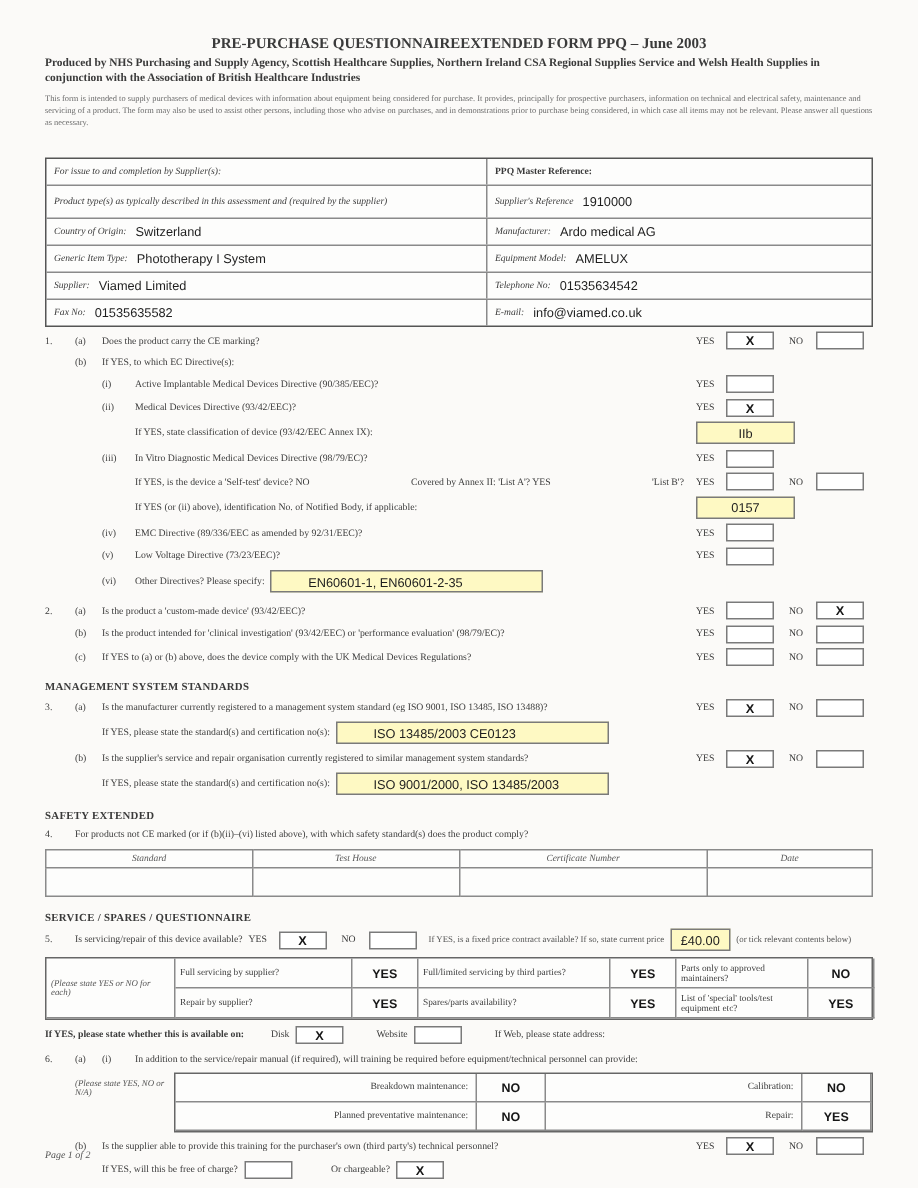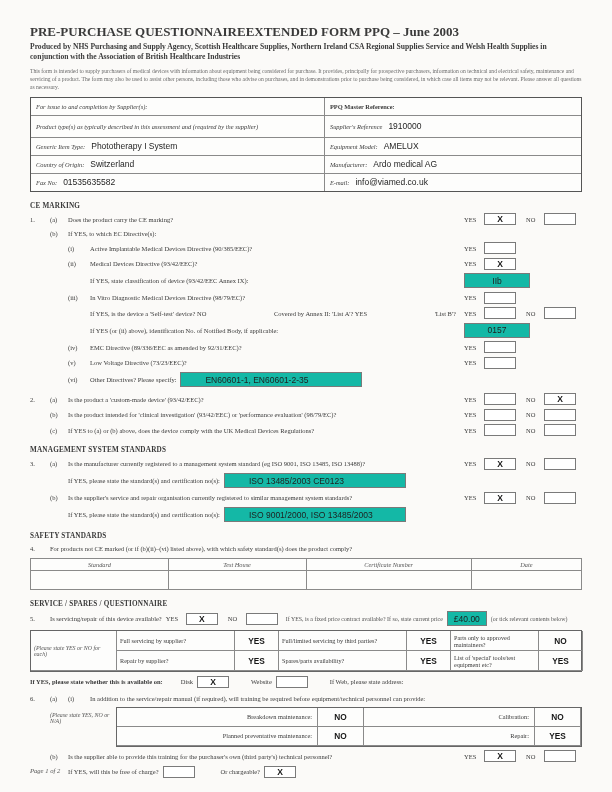--- a/index.html
+++ b/index.html
@@ -1,23 +1,23 @@
 <!DOCTYPE html>
 <html><head>
 <meta charset="utf-8">
 <style>
   html,body{margin:0;padding:0;}
   body{background:#cfcfcf;font-family:"Liberation Serif",serif;}
   .page{width:612px;height:792px;background:#fbfaf8;margin:0 auto;position:relative;
         padding:24px 30px 20px 30px;color:#3a3a3a;box-sizing:border-box;overflow:hidden;}
-  .trow{display:flex;justify-content:flex-start;font-weight:700;font-size:13px;font-family:Liberation Serif, serif;}
+  .trow{display:flex;justify-content:center;font-weight:700;font-size:10px;font-family:Liberation Serif, serif;}
   .produced{font-weight:700;font-size:7.6px;line-height:1.35;margin-top:2px;}
   .intro{font-size:5.6px;line-height:1.45;color:#6a6a6a;margin-top:4px;}
 
-  .ibox{border:1px solid #555;margin-top:6px;font-size:6.4px;background:#fdfdfc;}
+  .ibox{border:1px solid #555;margin-top:19px;font-size:6.4px;background:#fdfdfc;}
   .irow{display:flex;border-top:1px solid #8a8a8a;}
   .irow:first-child{border-top:none;}
   .ic{padding:2px 5px;display:flex;align-items:center;gap:6px;min-height:13px;}
   .ic-l{flex:1.15;border-right:1px solid #8a8a8a;}
   .ic-r{flex:1;}
   .tall{min-height:17px;}
   .em{font-style:italic;}
   .bd{font-weight:700;}
   .typed{font-family:"Liberation Sans",sans-serif;font-size:8.5px;color:#1e1e1e;}
 
@@ -32,21 +32,21 @@
   .ind1{padding-left:20px;}
   .ind2{padding-left:38px;}
   .ind3{padding-left:60px;}
 
   .az{display:flex;align-items:center;flex-shrink:0;margin-left:auto;width:118px;}
   .al{width:20px;font-size:6.5px;flex-shrink:0;}
   .al2{width:18px;margin-left:10px;font-size:6.5px;flex-shrink:0;}
   .box{width:30px;height:10px;border:1px solid #7a7a7a;display:flex;align-items:center;justify-content:center;
        font-family:"Liberation Sans",sans-serif;font-weight:700;font-size:8.5px;color:#161616;background:#fff;flex-shrink:0;}
   .vbox{border:1px solid #7a7a7a;padding:1px 6px;font-family:"Liberation Sans",sans-serif;font-size:8.5px;
-        color:#1e1e1e;min-height:11px;display:inline-flex;align-items:center;background:#14b8a6;flex-shrink:0;}
+        color:#1e1e1e;min-height:11px;display:inline-flex;align-items:center;background:#fef9c3;flex-shrink:0;}
   .vctr{justify-content:center;min-width:52px;}
   .wide{min-width:150px;padding-left:24px;}
 
   .spread{display:flex;flex:1;justify-content:space-between;padding-right:8px;}
 
   .saftab{width:100%;border-collapse:collapse;margin-top:4px;background:#fdfdfc;}
   .saftab td{border:1px solid #8a8a8a;font-size:6.3px;font-style:italic;text-align:center;padding:2px;color:#555;}
   .saftab tr.empty td{height:14px;}
 
   .svc{display:grid;grid-template-columns:86px 118px 44px 128px 44px 88px 44px;border:1px solid #666;
@@ -88,51 +88,60 @@
       <div class="ic ic-l tall">
           <span class="em">Product type(s) as typically described in this assessment and (required by the supplier)</span>
         </div>
       <div class="ic ic-r tall">
         <span class="em">Supplier's Reference</span>
         <span class="typed">1910000</span>
       </div>
     </div>
     <div class="irow">
       <div class="ic ic-l">
+        <span class="em">Country of Origin:</span>
+        <span class="typed">Switzerland</span>
+      </div>
+      <div class="ic ic-r">
+        <span class="em">Manufacturer:</span>
+        <span class="typed">Ardo medical AG</span>
+      </div>
+    </div>
+    <div class="irow">
+      <div class="ic ic-l">
         <span class="em">Generic Item Type:</span>
         <span class="typed">Phototherapy I System</span>
       </div>
       <div class="ic ic-r">
         <span class="em">Equipment Model:</span>
         <span class="typed">AMELUX</span>
       </div>
     </div>
     <div class="irow">
       <div class="ic ic-l">
-        <span class="em">Country of Origin:</span>
-        <span class="typed">Switzerland</span>
+        <span class="em">Supplier:</span>
+        <span class="typed">Viamed Limited</span>
       </div>
       <div class="ic ic-r">
-        <span class="em">Manufacturer:</span>
-        <span class="typed">Ardo medical AG</span>
+        <span class="em">Telephone No:</span>
+        <span class="typed">01535634542</span>
       </div>
     </div>
     <div class="irow">
       <div class="ic ic-l">
         <span class="em">Fax No:</span>
         <span class="typed">01535635582</span>
       </div>
       <div class="ic ic-r">
         <span class="em">E-mail:</span>
         <span class="typed">info@viamed.co.uk</span>
       </div>
     </div>
   </div>
 
-  <div class="sechead">CE MARKING</div>
 
   <div class="q">
     <span class="n1">1.</span>
     <span class="n2">(a)</span>
     <span class="qt grow">Does the product carry the CE marking?</span>
     <span class="az">
       <span class="al">YES</span>
       <span class="box">X</span>
       <span class="al2">NO</span>
       <span class="box"></span>
@@ -288,21 +297,21 @@
       <span class="box"></span>
     </span>
   </div>
 
   <div class="q ind2">
     <span class="qt">If YES, please state the standard(s) and certification no(s):</span>
     <span class="vbox wide">ISO 9001/2000, ISO 13485/2003</span>
     <span class="grow"></span>
   </div>
 
-  <div class="sechead">SAFETY STANDARDS</div>
+  <div class="sechead">SAFETY EXTENDED</div>
 
   <div class="q">
     <span class="n1">4.</span>
     <span class="qt grow">For products not CE marked (or if (b)(ii)–(vi) listed above), with which safety standard(s) does the product comply?</span>
   </div>
 
   <table class="saftab">
     <tbody>
         <tr>
       <td style="width:25%">Standard</td>

